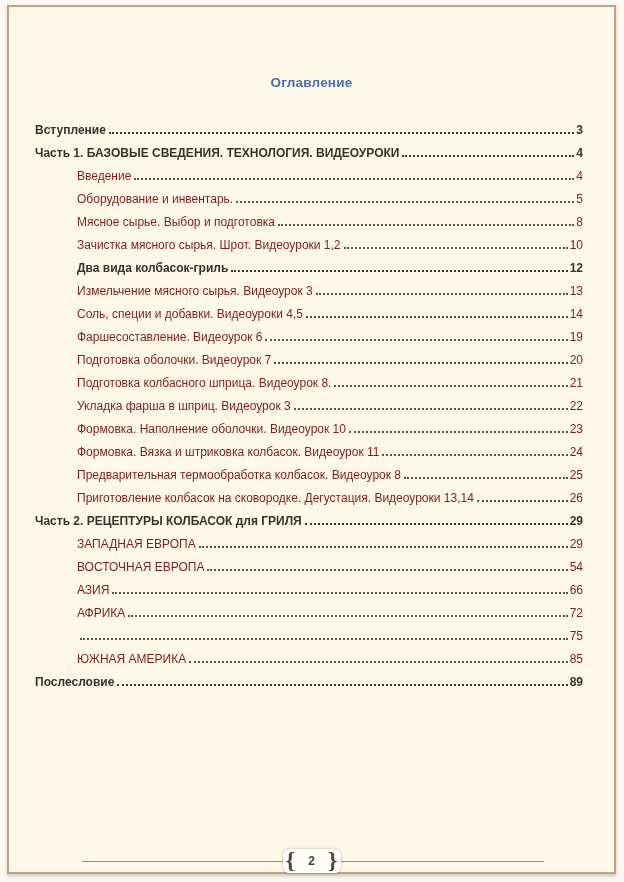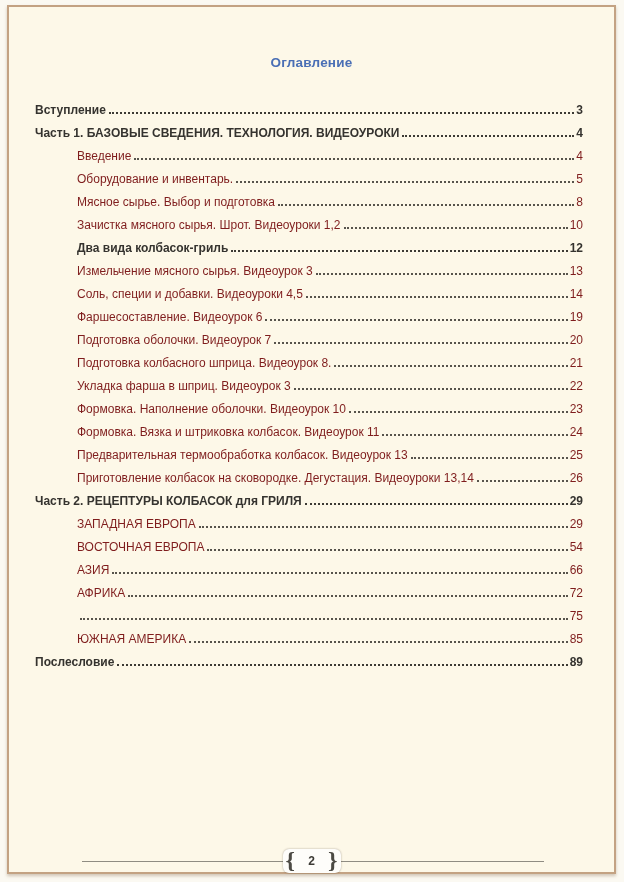--- a/index.html
+++ b/index.html
@@ -22,21 +22,21 @@
     top: 5px;
     width: 609px;
     height: 869px;
     box-sizing: border-box;
     background: #fdf8e8;
     border: 2px solid #c3a283;
     box-shadow: 0 2px 3px rgba(130, 100, 70, 0.35);
   }
   .title {
     margin: 0;
-    padding-top: 48px;
+    padding-top: 68px;
     text-align: center;
     font-size: 13.5px;
     line-height: 16px;
     font-weight: bold;
     color: #4a6fb5;
     letter-spacing: 0.2px;
   }
   .toc {
     margin-top: 28px;
     padding-left: 26px;
@@ -201,21 +201,21 @@
     <span class="toc-page">23</span>
   </div>
 
   <div class="toc-row lvl-1">
     <span class="toc-label">Формовка. Вязка и штриковка колбасок. Видеоурок 11</span>
     <span class="toc-leader"></span>
     <span class="toc-page">24</span>
   </div>
 
   <div class="toc-row lvl-1">
-    <span class="toc-label">Предварительная термообработка колбасок. Видеоурок 13</span>
+    <span class="toc-label">Предварительная термообработка колбасок. Видеоурок 8</span>
     <span class="toc-leader"></span>
     <span class="toc-page">25</span>
   </div>
 
   <div class="toc-row lvl-1">
     <span class="toc-label">Приготовление колбасок на сковородке. Дегустация.  Видеоуроки 13,14</span>
     <span class="toc-leader"></span>
     <span class="toc-page">26</span>
   </div>
 

